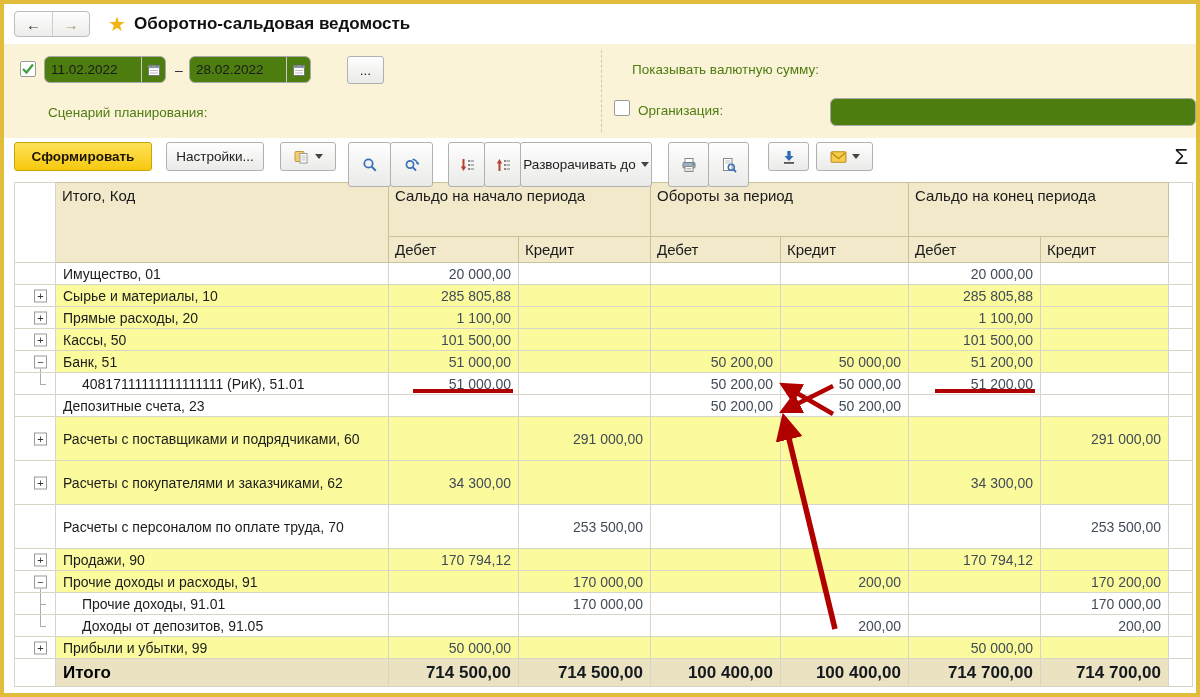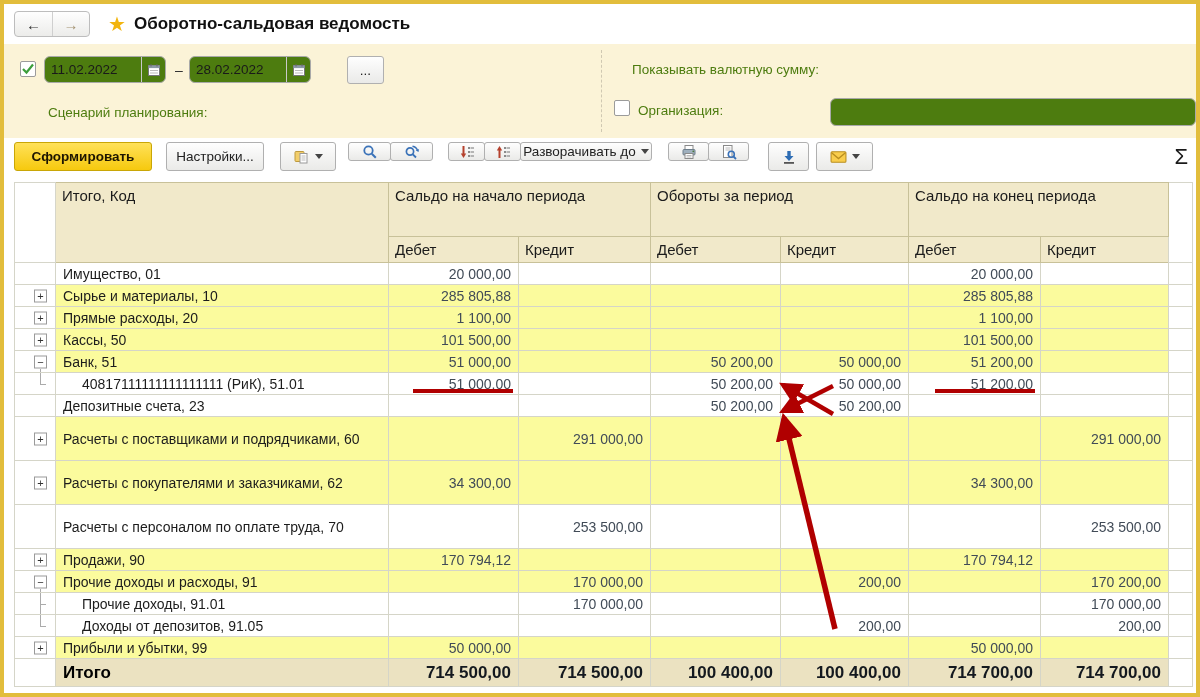--- a/index.html
+++ b/index.html
@@ -27,21 +27,21 @@
   .dash { position: absolute; font-size: 14px; color: #333; }
   .btn { border: 1px solid #B0B0B0; border-radius: 3px; background: linear-gradient(#FEFEFE,#EAEAE8); font-size: 13.5px; color: #222; cursor: pointer; font-family: "Liberation Sans", sans-serif; }
 
   
   .toolbar { position: relative; height: 44px; background: #fff; }
   .toolbar .btn { position: absolute; top: 4px; height: 29px; display: flex; align-items: center; justify-content: center; gap: 5px; }
   .btn-generate { left: 10px; width: 138px; background: linear-gradient(#FFE159,#F6C90E) !important; border: 1px solid #C9A606 !important; font-weight: bold; color: #1d1500 !important; }
   .btn-settings { left: 162px; width: 98px; }
   .btn-variants { left: 276px; width: 56px; }
   .group { position: absolute; top: 4px; display: flex; }
-  .group .btn { position: static; height: 19px; }
+  .group .btn { position: static; height: 45px; }
   .group .btn + .btn { margin-left: -1px; }
   .g-search { left: 344px; } .g-search .btn { width: 43px; }
   .g-expand { left: 444px; } .g-expand .icobtn { width: 37px; }
   .btn-expandto { width: 132px; }
   .g-print { left: 664px; } .g-print .btn { width: 41px; }
   .btn-save { left: 764px; width: 41px; }
   .btn-email { left: 812px; width: 57px; }
   .sigma { position: absolute; right: 8px; top: 6px; font-size: 22px; color: #1a1a1a; cursor: pointer; }
 
   

